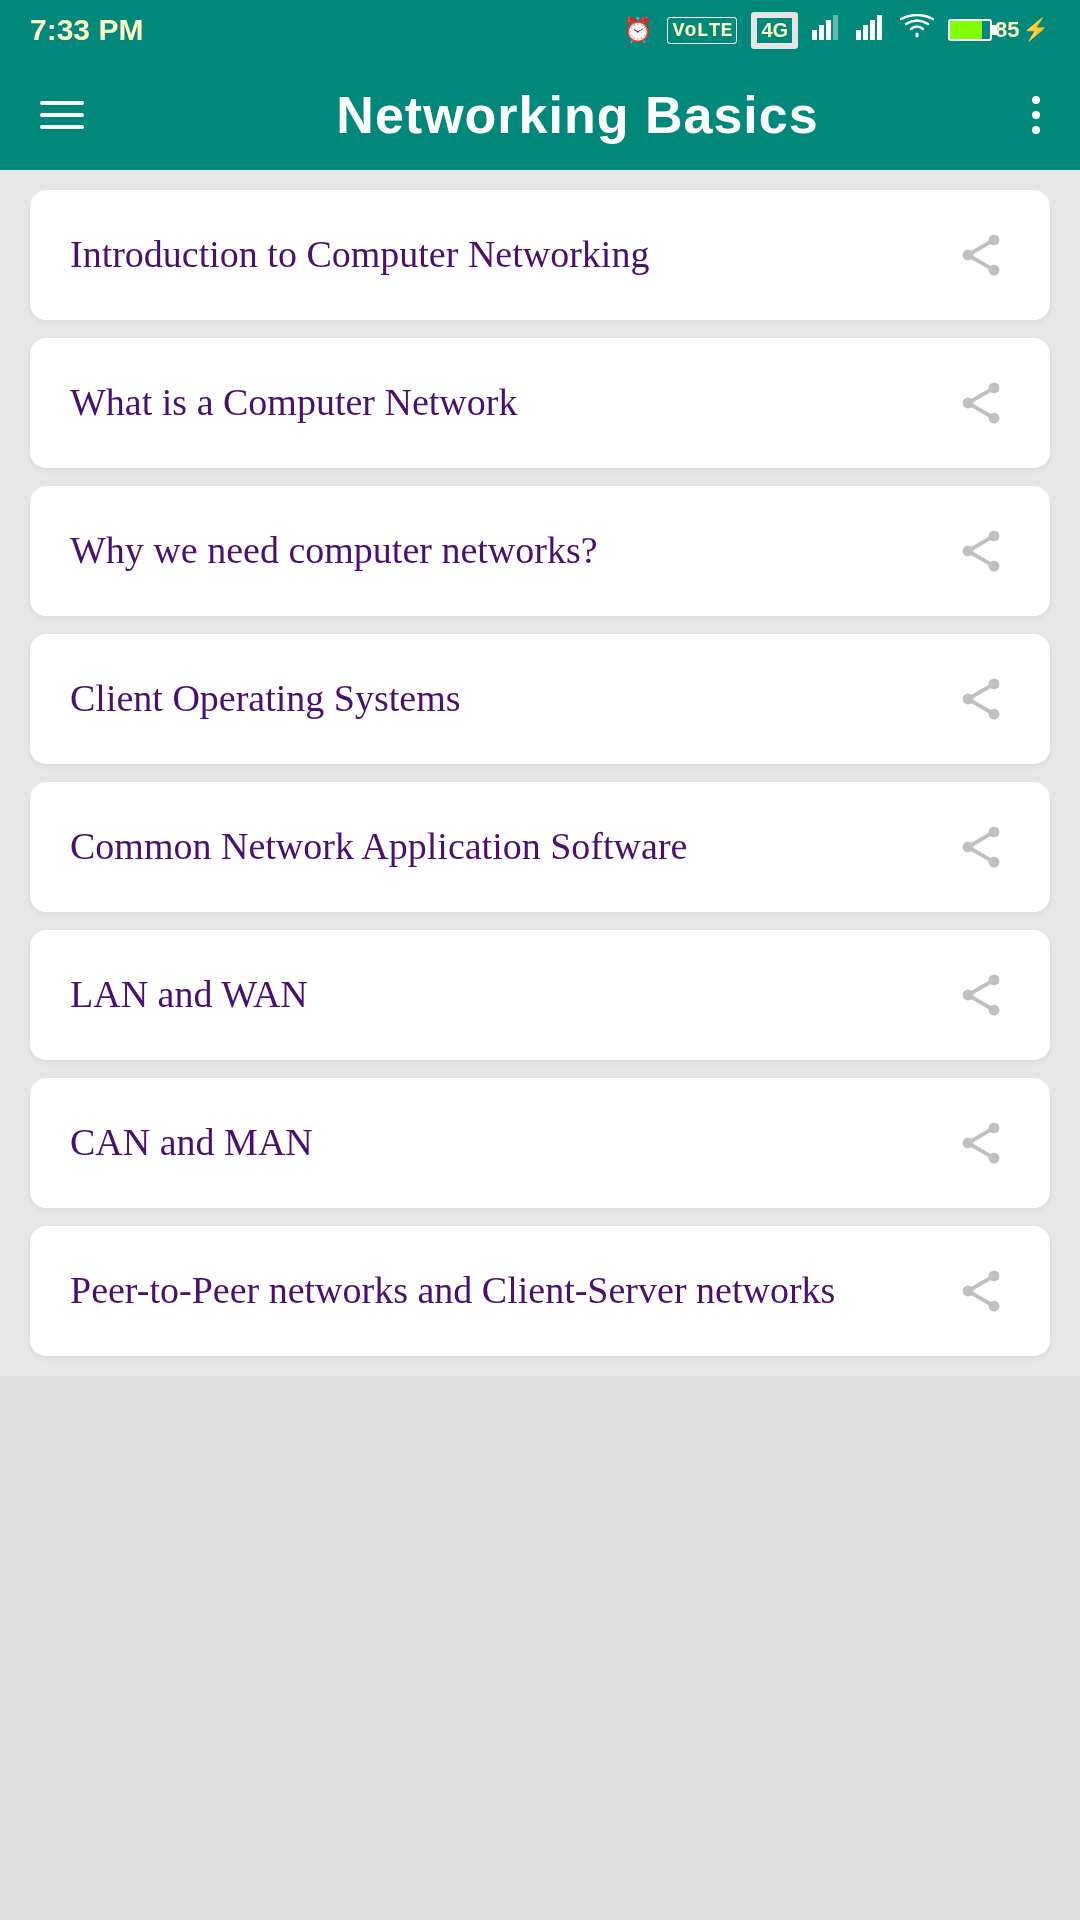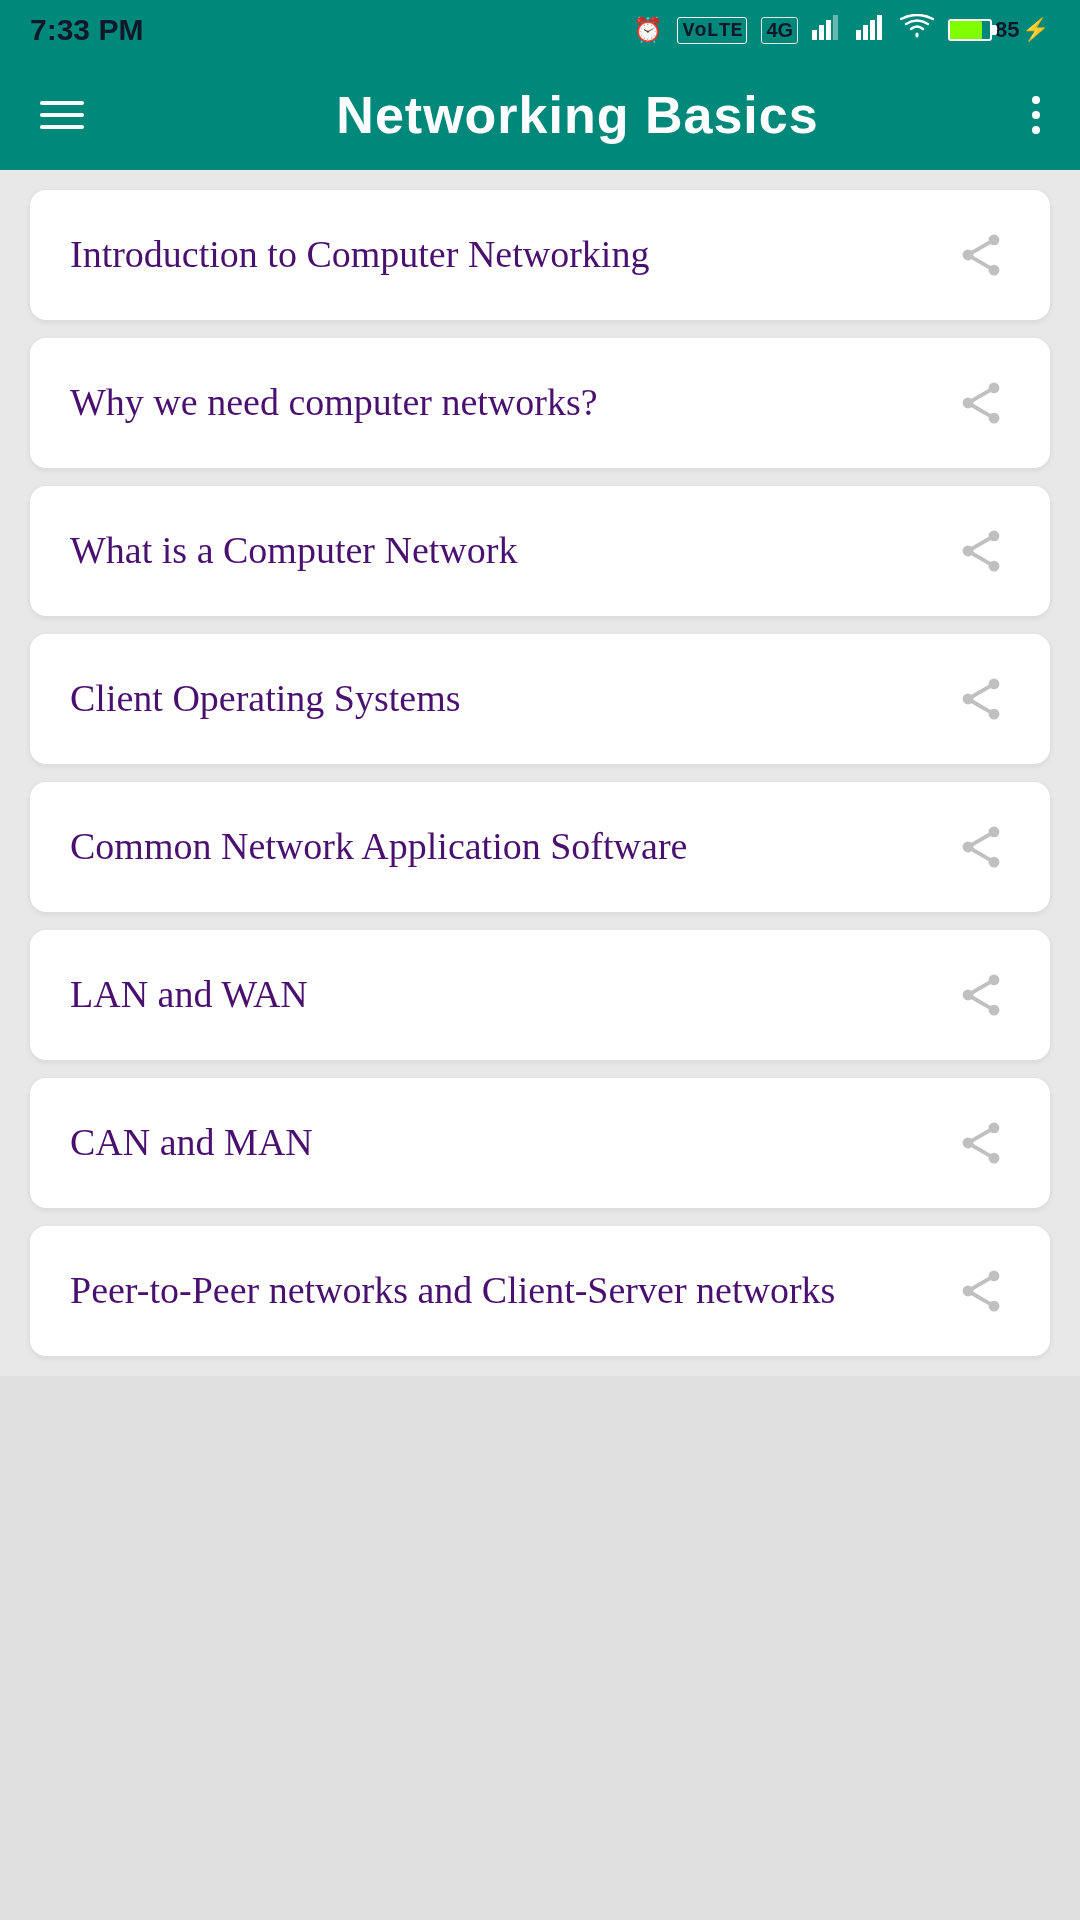--- a/index.html
+++ b/index.html
@@ -18,21 +18,21 @@
     }
 
     
     .status-bar {
       background-color: #00897b;
       height: 60px;
       display: flex;
       align-items: center;
       justify-content: space-between;
       padding: 8px 30px;
-      color: #0f172a;
+      color: #fef9c3;
       font-size: 28px;
       font-family: Arial, sans-serif;
       font-weight: bold;
     }
 
     .status-bar-left {
       font-size: 30px;
       font-weight: bold;
     }
 
@@ -175,21 +175,21 @@
 <body>
 
 <div class="status-bar">
   <span class="status-bar-left">7:33 PM</span>
   <div class="status-bar-right">
 
     <span>⏰</span>
 
     <span style="font-size:20px; font-family:Liberation Mono, monospace; font-weight:bold; border:1px solid white; padding:1px 4px; border-radius:3px;">VoLTE</span>
 
-    <span style="font-size:20px; font-family:Arial; font-weight:bold; border:1px solid #e5e5e5; padding:1px 4px; border-radius:3px;">4G</span>
+    <span style="font-size:20px; font-family:Arial; font-weight:bold; border:6px solid #e5e5e5; padding:1px 4px; border-radius:3px;">4G</span>
 
     <span>
       <svg width="30" height="26" viewBox="0 0 30 26" fill="white">
         <rect x="0" y="16" width="5" height="10"></rect>
         <rect x="7" y="11" width="5" height="15"></rect>
         <rect x="14" y="6" width="5" height="20"></rect>
         <rect x="21" y="1" width="5" height="25" opacity="0.4"></rect>
       </svg>
     </span>
 
@@ -242,44 +242,44 @@
       <svg viewBox="0 0 48 48" xmlns="http://www.w3.org/2000/svg" fill="none">
         <circle cx="36" cy="10" r="5" fill="#c0c0c0"></circle>
         <circle cx="36" cy="38" r="5" fill="#c0c0c0"></circle>
         <circle cx="12" cy="24" r="5" fill="#c0c0c0"></circle>
         <line x1="12" y1="24" x2="36" y2="10" stroke="#c0c0c0" stroke-width="3.5"></line>
         <line x1="12" y1="24" x2="36" y2="38" stroke="#c0c0c0" stroke-width="3.5"></line>
       </svg>
     </div>
     </div>
     <div class="list-card">
+      <span class="list-card-text">What is a Computer Network</span>
+      <div class="arrow-icon">
+      <svg viewBox="0 0 48 48" xmlns="http://www.w3.org/2000/svg" fill="none">
+        <circle cx="36" cy="10" r="5" fill="#c0c0c0"></circle>
+        <circle cx="36" cy="38" r="5" fill="#c0c0c0"></circle>
+        <circle cx="12" cy="24" r="5" fill="#c0c0c0"></circle>
+        <line x1="12" y1="24" x2="36" y2="10" stroke="#c0c0c0" stroke-width="3.5"></line>
+        <line x1="12" y1="24" x2="36" y2="38" stroke="#c0c0c0" stroke-width="3.5"></line>
+      </svg>
+    </div>
+    </div>
+    <div class="list-card">
       <span class="list-card-text">Why we need computer networks?</span>
       <div class="arrow-icon">
       <svg viewBox="0 0 48 48" xmlns="http://www.w3.org/2000/svg" fill="none">
         <circle cx="36" cy="10" r="5" fill="#c0c0c0"></circle>
         <circle cx="36" cy="38" r="5" fill="#c0c0c0"></circle>
         <circle cx="12" cy="24" r="5" fill="#c0c0c0"></circle>
         <line x1="12" y1="24" x2="36" y2="10" stroke="#c0c0c0" stroke-width="3.5"></line>
         <line x1="12" y1="24" x2="36" y2="38" stroke="#c0c0c0" stroke-width="3.5"></line>
       </svg>
     </div>
     </div>
     <div class="list-card">
-      <span class="list-card-text">What is a Computer Network</span>
-      <div class="arrow-icon">
-      <svg viewBox="0 0 48 48" xmlns="http://www.w3.org/2000/svg" fill="none">
-        <circle cx="36" cy="10" r="5" fill="#c0c0c0"></circle>
-        <circle cx="36" cy="38" r="5" fill="#c0c0c0"></circle>
-        <circle cx="12" cy="24" r="5" fill="#c0c0c0"></circle>
-        <line x1="12" y1="24" x2="36" y2="10" stroke="#c0c0c0" stroke-width="3.5"></line>
-        <line x1="12" y1="24" x2="36" y2="38" stroke="#c0c0c0" stroke-width="3.5"></line>
-      </svg>
-    </div>
-    </div>
-    <div class="list-card">
       <span class="list-card-text">Client Operating Systems</span>
       <div class="arrow-icon">
       <svg viewBox="0 0 48 48" xmlns="http://www.w3.org/2000/svg" fill="none">
         <circle cx="36" cy="10" r="5" fill="#c0c0c0"></circle>
         <circle cx="36" cy="38" r="5" fill="#c0c0c0"></circle>
         <circle cx="12" cy="24" r="5" fill="#c0c0c0"></circle>
         <line x1="12" y1="24" x2="36" y2="10" stroke="#c0c0c0" stroke-width="3.5"></line>
         <line x1="12" y1="24" x2="36" y2="38" stroke="#c0c0c0" stroke-width="3.5"></line>
       </svg>
     </div>

